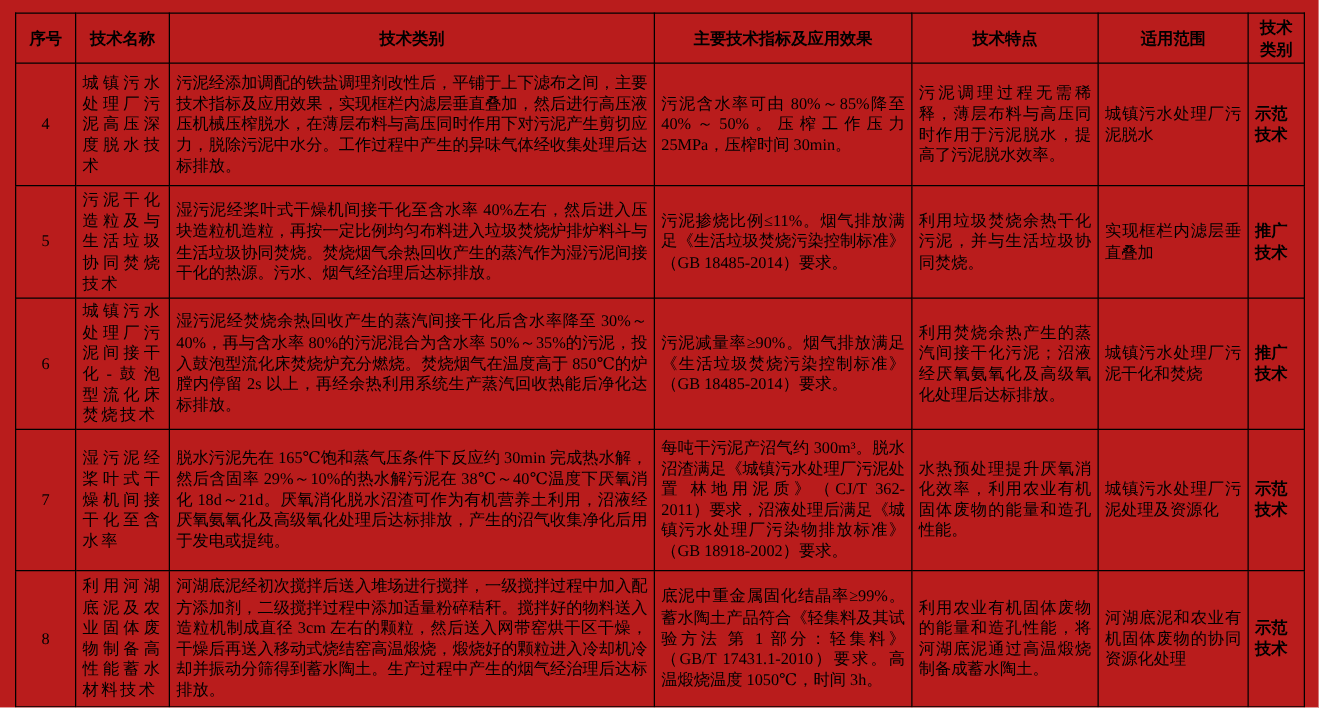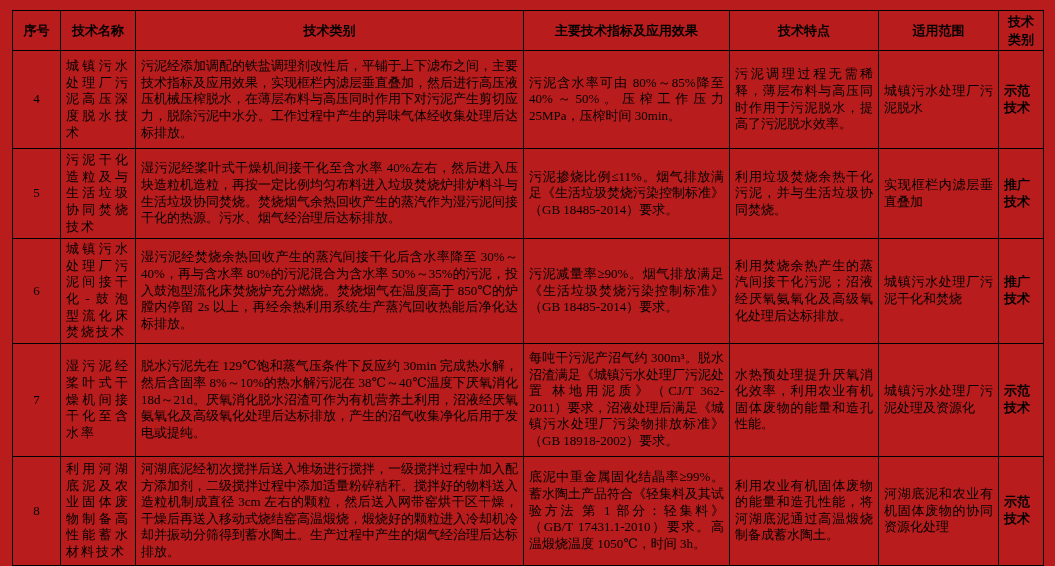--- a/index.html
+++ b/index.html
@@ -114,21 +114,21 @@
         <td class="c-name">城镇污水处理厂污泥间接干化-鼓泡型流化床焚烧技术</td>
         <td class="c-process">湿污泥经焚烧余热回收产生的蒸汽间接干化后含水率降至 30%～40%，再与含水率 80%的污泥混合为含水率 50%～35%的污泥，投入鼓泡型流化床焚烧炉充分燃烧。焚烧烟气在温度高于 850℃的炉膛内停留 2s 以上，再经余热利用系统生产蒸汽回收热能后净化达标排放。</td>
         <td class="c-indicators">污泥减量率≥90%。烟气排放满足《生活垃圾焚烧污染控制标准》（GB 18485-2014）要求。</td>
         <td class="c-features">利用焚烧余热产生的蒸汽间接干化污泥；沼液经厌氧氨氧化及高级氧化处理后达标排放。</td>
         <td class="c-scope">城镇污水处理厂污泥干化和焚烧</td>
         <td class="c-category">推广技术</td>
       </tr>
       <tr class="r7">
         <td class="c-no">7</td>
         <td class="c-name">湿污泥经桨叶式干燥机间接干化至含水率</td>
-        <td class="c-process">脱水污泥先在 129℃饱和蒸气压条件下反应约 30min 完成热水解，然后含固率 8%～10%的热水解污泥在 38℃～40℃温度下厌氧消化 18d～21d。厌氧消化脱水沼渣可作为有机营养土利用，沼液经厌氧氨氧化及高级氧化处理后达标排放，产生的沼气收集净化后用于发电或提纯。</td>
+        <td class="c-process">脱水污泥先在 165℃饱和蒸气压条件下反应约 30min 完成热水解，然后含固率 29%～10%的热水解污泥在 38℃～40℃温度下厌氧消化 18d～21d。厌氧消化脱水沼渣可作为有机营养土利用，沼液经厌氧氨氧化及高级氧化处理后达标排放，产生的沼气收集净化后用于发电或提纯。</td>
         <td class="c-indicators">每吨干污泥产沼气约 300m³。脱水沼渣满足《城镇污水处理厂污泥处置 林地用泥质》（CJ/T 362-2011）要求，沼液处理后满足《城镇污水处理厂污染物排放标准》（GB 18918-2002）要求。</td>
         <td class="c-features">水热预处理提升厌氧消化效率，利用农业有机固体废物的能量和造孔性能。</td>
         <td class="c-scope">城镇污水处理厂污泥处理及资源化</td>
         <td class="c-category">示范技术</td>
       </tr>
       <tr class="r8">
         <td class="c-no">8</td>
         <td class="c-name">利用河湖底泥及农业固体废物制备高性能蓄水材料技术</td>
         <td class="c-process">河湖底泥经初次搅拌后送入堆场进行搅拌，一级搅拌过程中加入配方添加剂，二级搅拌过程中添加适量粉碎秸秆。搅拌好的物料送入造粒机制成直径 3cm 左右的颗粒，然后送入网带窑烘干区干燥，干燥后再送入移动式烧结窑高温煅烧，煅烧好的颗粒进入冷却机冷却并振动分筛得到蓄水陶土。生产过程中产生的烟气经治理后达标排放。</td>
         <td class="c-indicators">底泥中重金属固化结晶率≥99%。蓄水陶土产品符合《轻集料及其试验方法 第 1 部分：轻集料》（GB/T 17431.1-2010）要求。高温煅烧温度 1050℃，时间 3h。</td>

